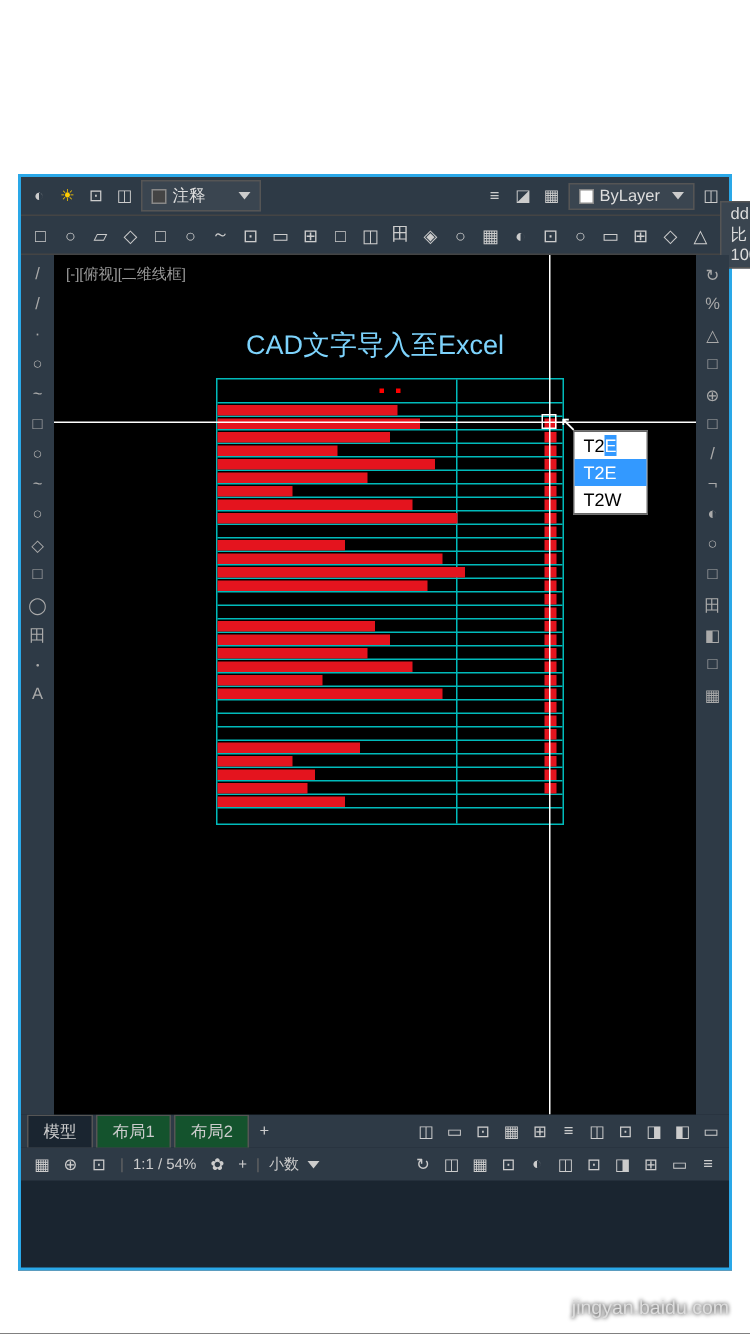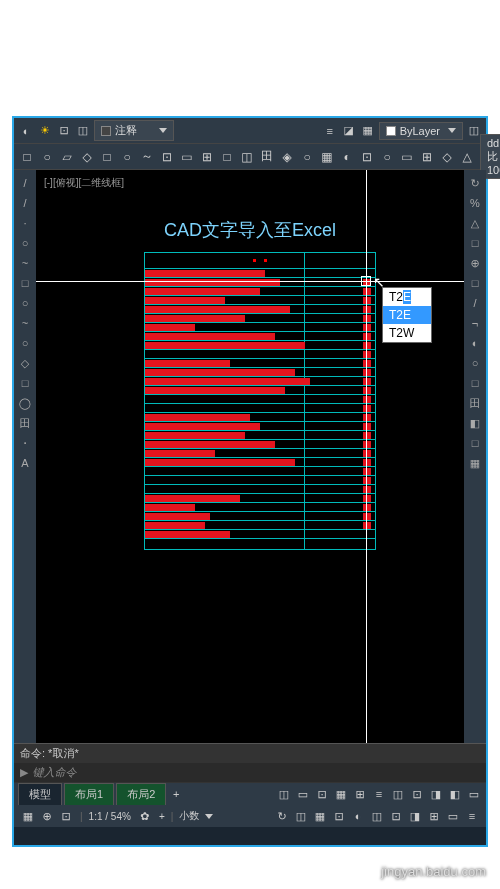--- a/index.html
+++ b/index.html
@@ -392,27 +392,20 @@
         <span class="vt-icon">◐</span>
         <span class="vt-icon">○</span>
         <span class="vt-icon">□</span>
         <span class="vt-icon">田</span>
         <span class="vt-icon">◧</span>
         <span class="vt-icon">□</span>
         <span class="vt-icon">▦</span>
       </div>
   </div>
 
-  <div class="cmd-area">
-    <div class="cmd-line">命令: *取消*</div>
-    <div class="cmd-input">
-      <span>▶</span>
-      <span style="font-style:italic">键入命令</span>
-    </div>
-  </div>
 
   <div class="tabs">
     <div class="tab active">模型</div>
     <div class="tab">布局1</div>
     <div class="tab">布局2</div>
     <span class="tb-icon">+</span>
     <div class="tab-icons" id="tab-icons">
         <span class="tb-icon">◫</span>
         <span class="tb-icon">▭</span>
         <span class="tb-icon">⊡</span>

